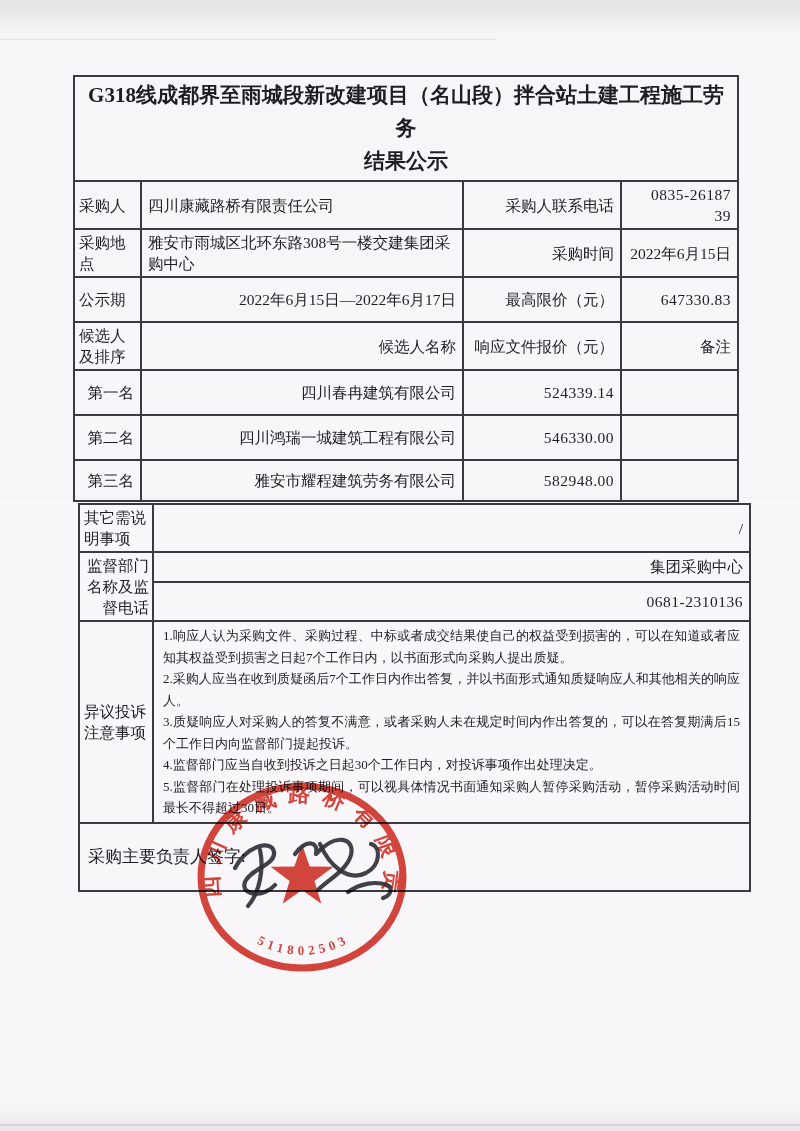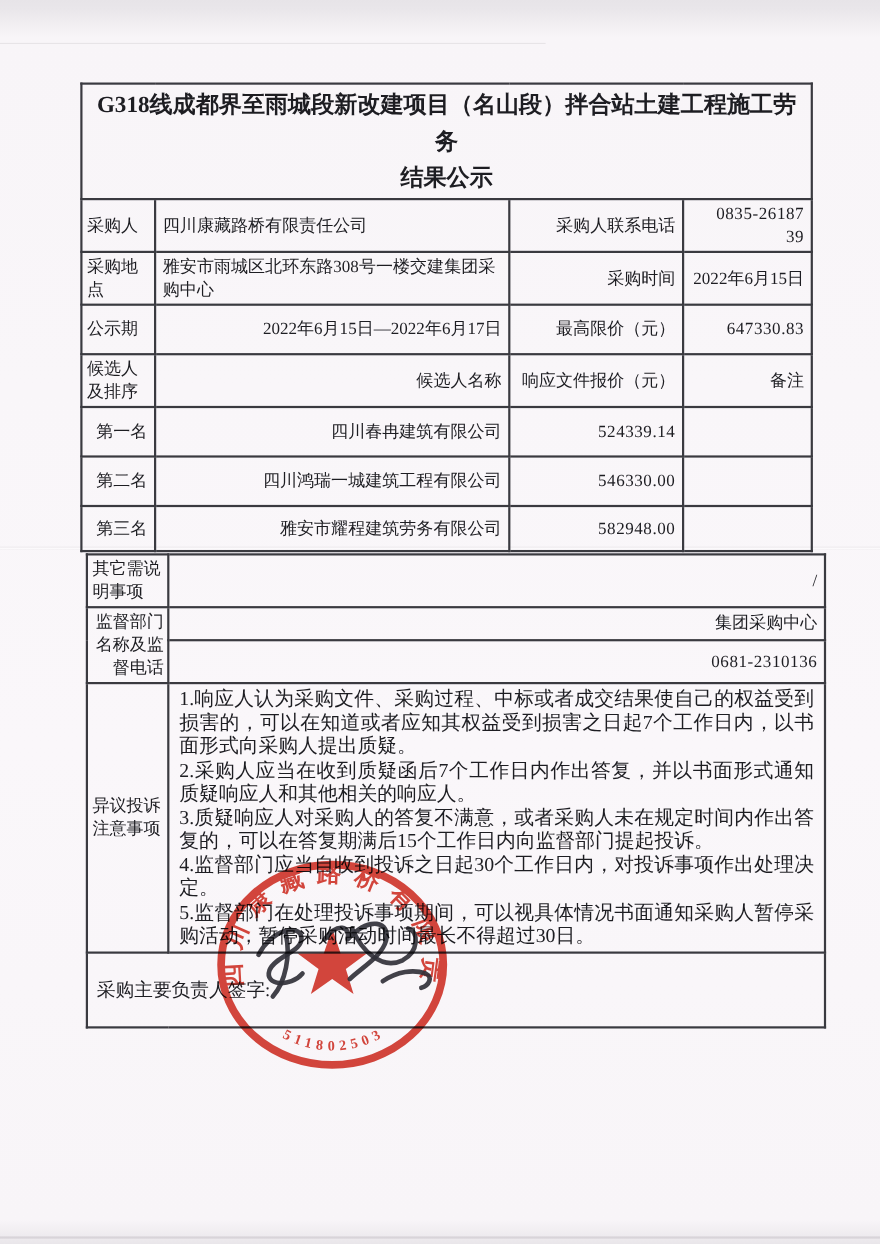--- a/index.html
+++ b/index.html
@@ -20,21 +20,21 @@
   .t1{left:73px;top:75px;width:664px;}
   .t2{left:78px;top:503px;width:671px;}
 
   .title-cell{text-align:center;font-weight:bold;font-size:21px;line-height:33px;padding:2px 10px;}
   .c{text-align:right;}
   .l{text-align:left;}
   .lbl{padding:2px 3px 2px 4px;}
   .num{letter-spacing:.5px;padding-left:24px;}
 
   .obj-cell{padding:3px 9px;vertical-align:middle;}
-  .obj-cell p{margin:0;font-size:18px;line-height:21.5px;text-align:justify;}
+  .obj-cell p{margin:0;font-size:13px;line-height:21.5px;text-align:justify;}
 
   .sig-cell{font-size:17px;padding:2px 8px;}
 
   .seal{position:absolute;left:190px;top:770px;mix-blend-mode:multiply;opacity:.93;}
   .seal-company-text{font-size:22px;letter-spacing:11px;font-weight:bold;}
   .seal-number-text{font-size:13px;letter-spacing:4.5px;font-weight:bold;}
   .ink{fill:none;stroke:#23232b;stroke-width:4.2;stroke-linecap:round;stroke-linejoin:round;opacity:.92;}
 </style>
 </head>
 <body>

